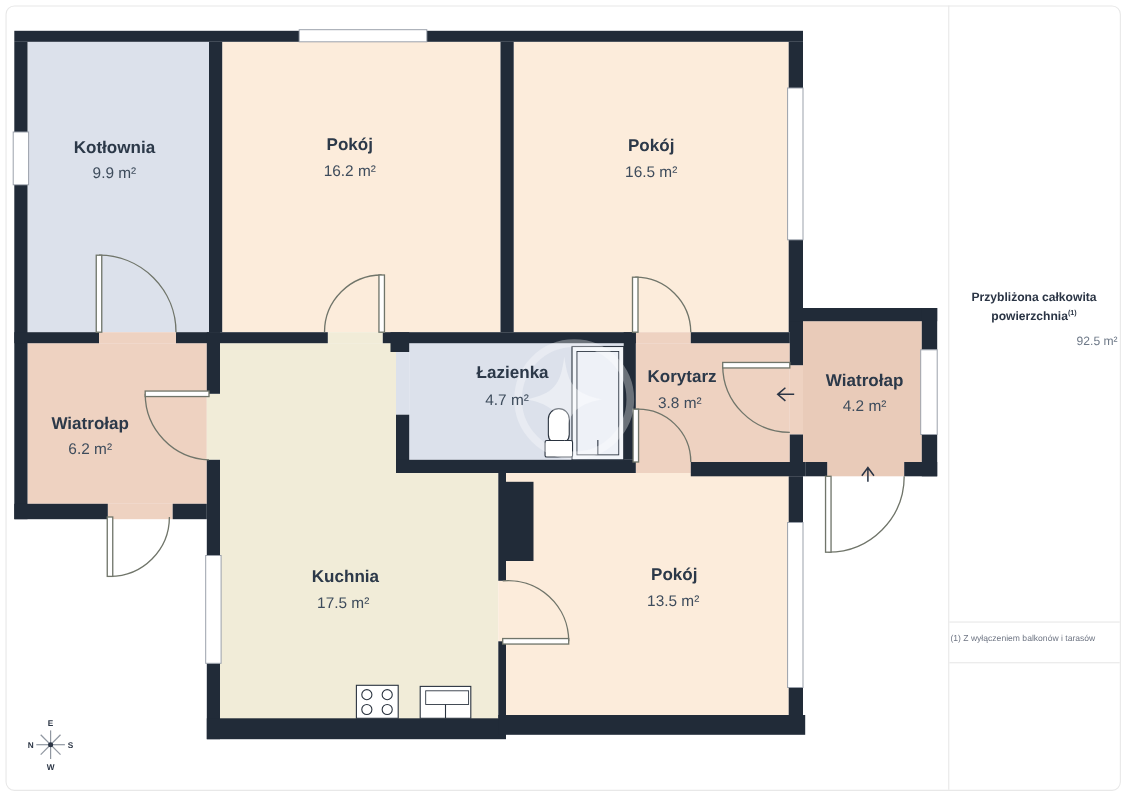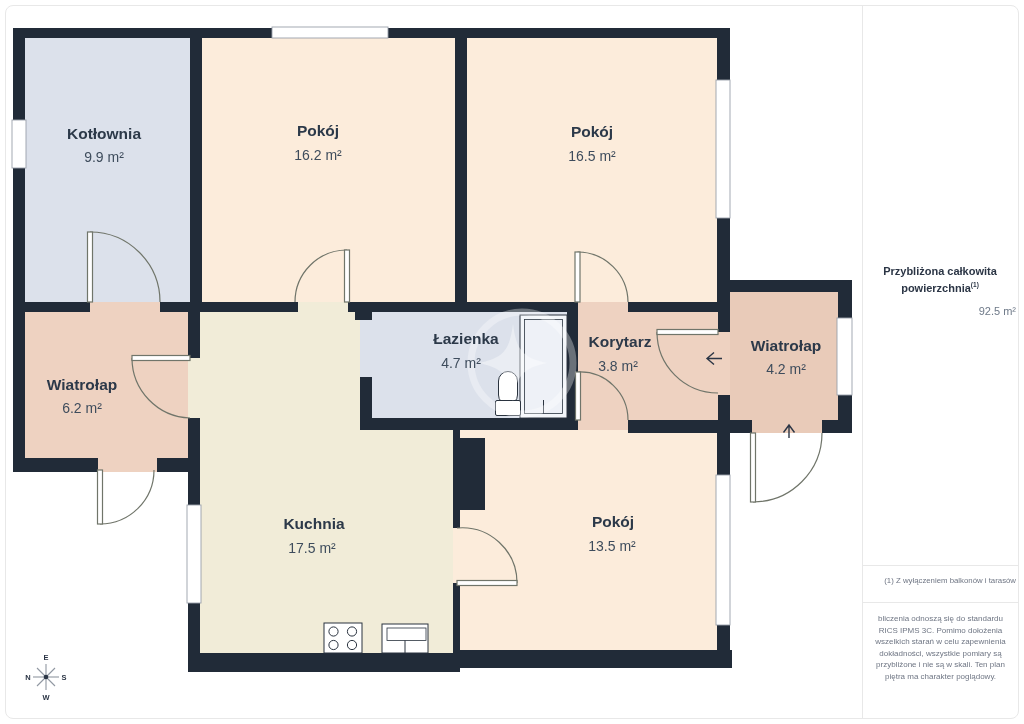--- a/index.html
+++ b/index.html
@@ -8,21 +8,21 @@
   .page-border{position:absolute;left:5px;top:5px;width:1012px;height:712px;
                border:1px solid #e8e8e8;border-radius:8px;pointer-events:none;}
   .plan-svg{position:absolute;left:0;top:0;}
   
   .v-divider{position:absolute;left:862px;top:5px;width:1px;height:713px;background:#e8e8e8;}
   .sb-total{position:absolute;left:864px;top:264px;width:152px;text-align:center;}
   .sb-title{font-size:11px;font-weight:700;color:#2b3545;line-height:1.45;}
   .sb-title sup{font-size:6.5px;}
   .sb-area{margin-top:8px;font-size:11px;color:#6e7988;text-align:right;}
   .h-divider{position:absolute;left:863px;width:155px;height:1px;background:#e8e8e8;}
-  .sb-note{position:absolute;left:864px;top:576px;width:152px;text-align:right;
+  .sb-note{position:absolute;left:864px;top:576px;width:152px;text-align:left;
            font-size:7.8px;color:#6f7684;}
   .sb-disclaimer{position:absolute;left:868px;top:613px;width:145px;text-align:center;
                  font-size:8px;line-height:1.45;color:#6f7684;}
   .sb-logo{position:absolute;left:864px;top:724px;width:152px;text-align:center;
            font-size:11px;letter-spacing:1.3px;color:#8c94a0;}
   .sb-logo .logo-360{font-weight:700;color:#707a88;}
   
   .room-name{font-family:"Liberation Sans",sans-serif;font-size:15.5px;font-weight:700;}
   .room-area{font-family:"Liberation Sans",sans-serif;font-size:14px;}
   .compass-letter{font-family:"Liberation Sans",sans-serif;font-size:7.5px;font-weight:700;}
@@ -224,18 +224,17 @@
       <span>Przybliżona całkowita</span><br>
       <span>powierzchnia</span><sup>(1)</sup>
     </div>
     <div class="sb-area">92.5 m²</div>
   </div>
 
   <div class="h-divider" style="top:565px;"></div>
   <div class="sb-note">(1) Z wyłączeniem balkonów i tarasów</div>
   <div class="h-divider" style="top:602px;"></div>
 
-  <div class="sb-disclaimer">bliczenia odnoszą się do standardu RICS IPMS 3C. Pomimo dołożenia wszelkich starań w celu zapewnienia dokładności, wszystkie pomiary są przybliżone i nie są w skali. Ten plan piętra ma charakter poglądowy.</div>
 
   <div class="sb-logo">
     <span>GIRAFFE</span><span class="logo-360">360</span>
   </div>
 </div>
 
 </body></html>

